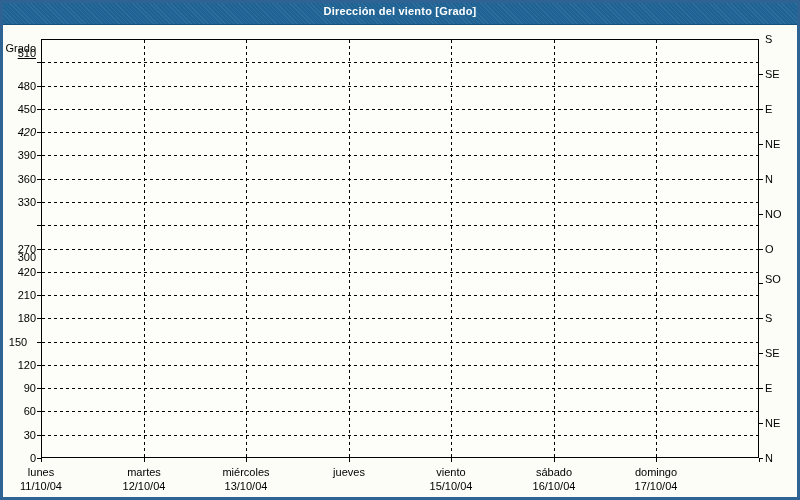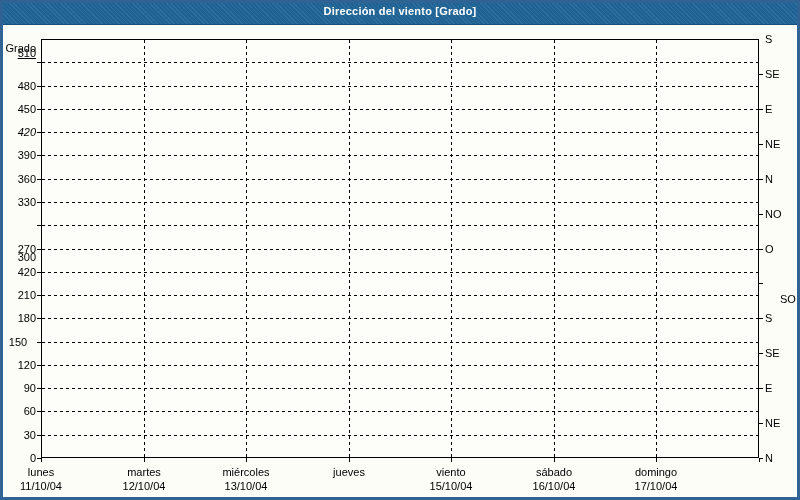--- a/index.html
+++ b/index.html
@@ -125,21 +125,21 @@
       <div class="rlab" style="left: 765px; top: 451px;">N</div>
       <div class="tickR" style="left: 759px; top: 423px;"></div>
       <div class="rlab" style="left: 765px; top: 416px;">NE</div>
       <div class="tickR" style="left: 759px; top: 388px;"></div>
       <div class="rlab" style="left: 765px; top: 381px;">E</div>
       <div class="tickR" style="left: 759px; top: 353px;"></div>
       <div class="rlab" style="left: 765px; top: 346px;">SE</div>
       <div class="tickR" style="left: 759px; top: 318px;"></div>
       <div class="rlab" style="left: 765px; top: 311px;">S</div>
       <div class="tickR" style="left: 759px; top: 283px;"></div>
-      <div class="rlab" style="left: 765px; top: 292px; margin-left: 15px;">SO</div>
+      <div class="rlab" style="left: 765px; top: 272px;">SO</div>
       <div class="tickR" style="left: 759px; top: 249px;"></div>
       <div class="rlab" style="left: 765px; top: 242px;">O</div>
       <div class="tickR" style="left: 759px; top: 214px;"></div>
       <div class="rlab" style="left: 765px; top: 207px;">NO</div>
       <div class="tickR" style="left: 759px; top: 179px;"></div>
       <div class="rlab" style="left: 765px; top: 172px;">N</div>
       <div class="tickR" style="left: 759px; top: 144px;"></div>
       <div class="rlab" style="left: 765px; top: 137px;">NE</div>
       <div class="tickR" style="left: 759px; top: 109px;"></div>
       <div class="rlab" style="left: 765px; top: 102px;">E</div>

